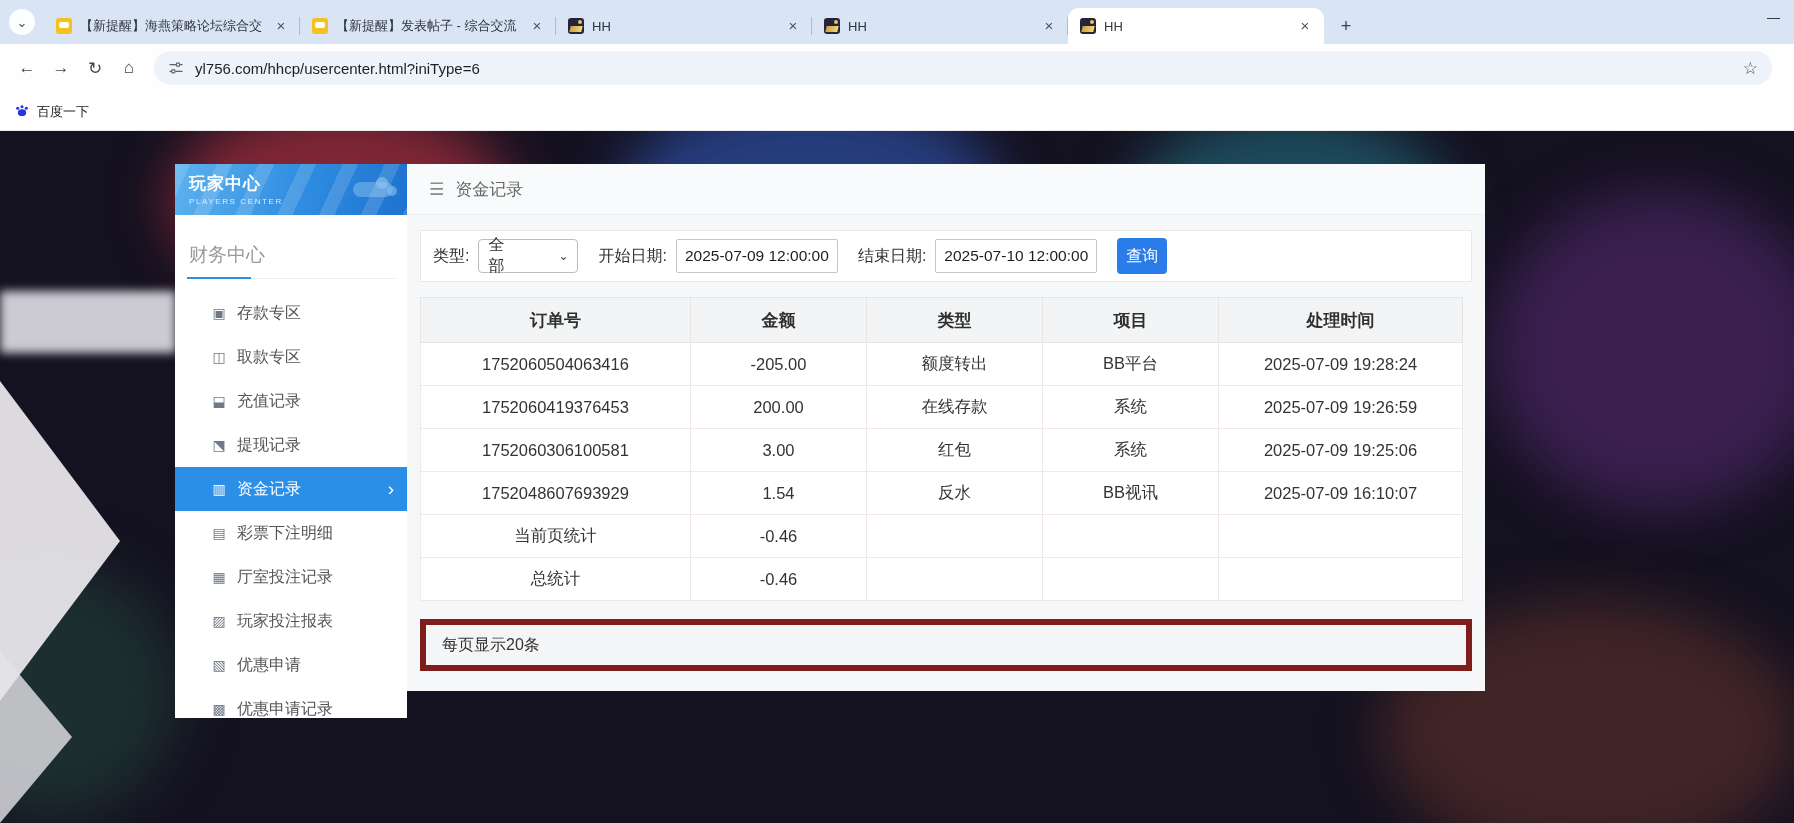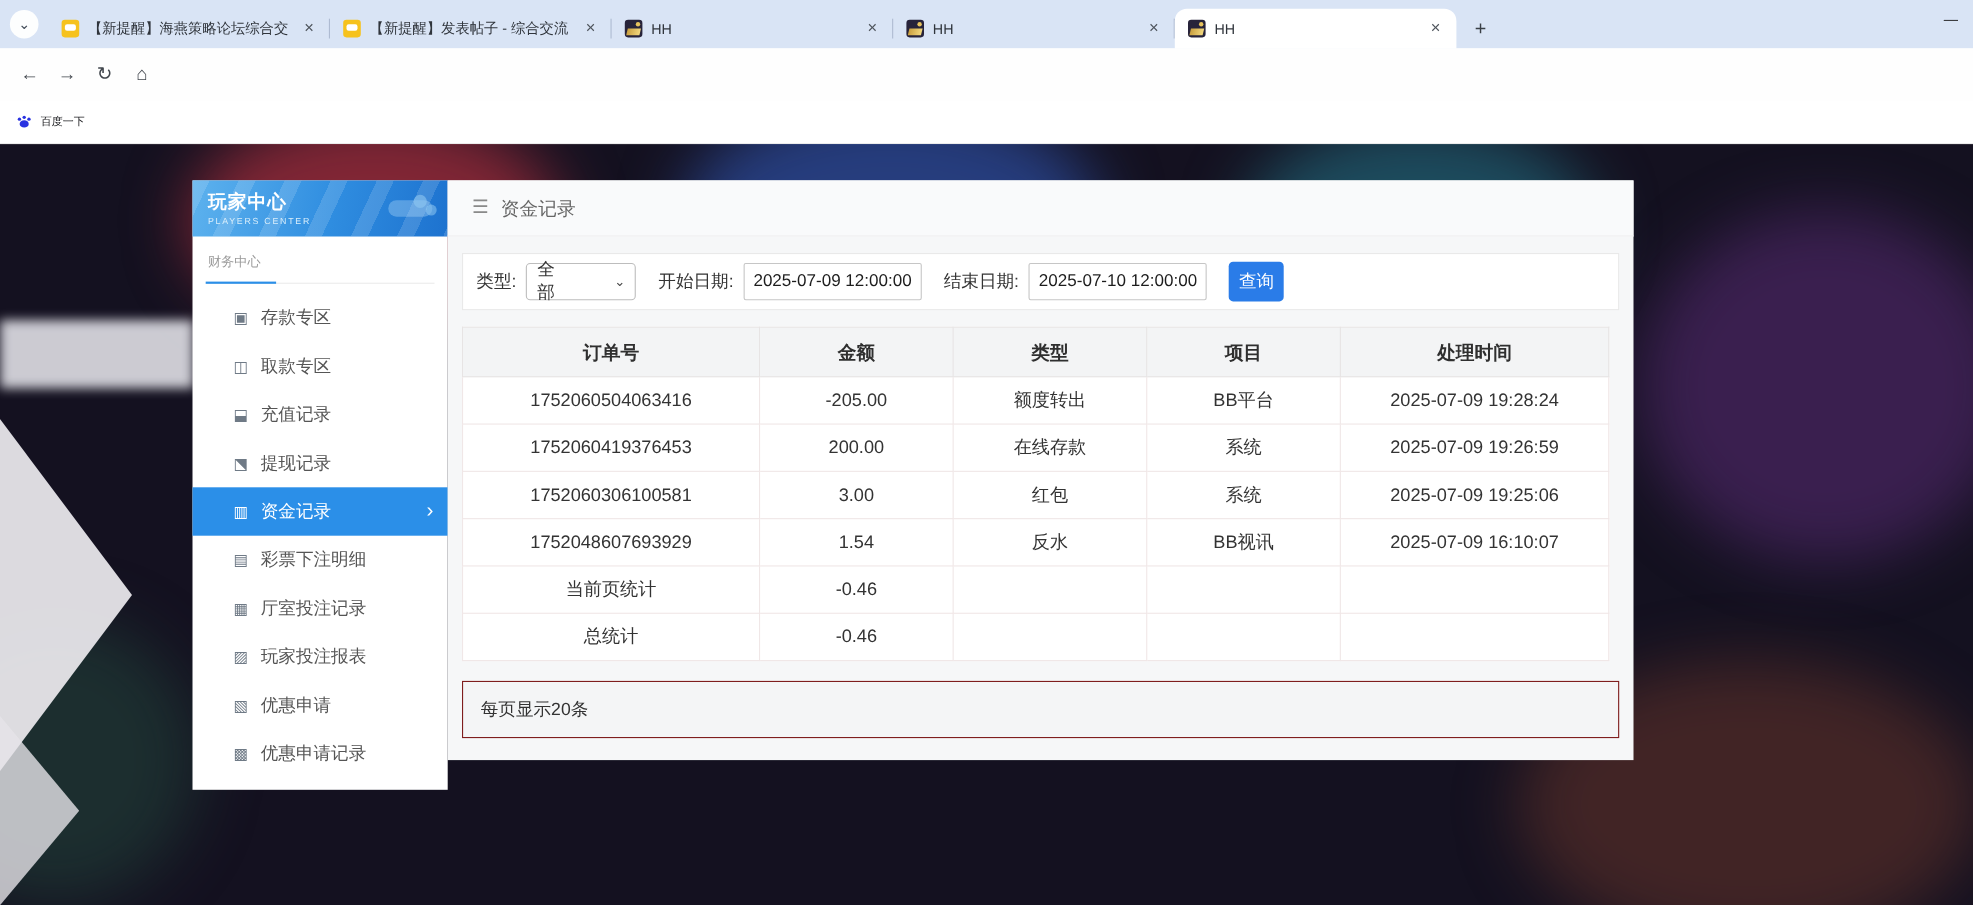--- a/index.html
+++ b/index.html
@@ -37,21 +37,21 @@
   .nav-btn { width:34px; height:34px; border-radius:50%; display:flex; align-items:center; justify-content:center;
     font-size:17px; color:#41464d; flex:none; }
   .omnibox { flex:1; height:34px; background:#eef2f9; border-radius:17px; display:flex; align-items:center;
     padding:0 14px; margin:0 12px 0 8px; }
   .tune-icon { display:flex; align-items:center; flex:none; }
   .url-text { font-size:15px; color:#1d2125; margin-left:11px; white-space:nowrap; }
   .star-icon { margin-left:auto; font-size:17px; color:#4c5158; }
 
   .bookmarks { position:absolute; top:92px; left:0; width:1794px; height:39px; background:#fff;
     border-bottom:1px solid #ececec; display:flex; align-items:center; padding:0 14px; }
-  .bookmark { display:flex; align-items:center; gap:7px; font-size:10px; color:#202124; }
+  .bookmark { display:flex; align-items:flex-end; gap:7px; font-size:13px; color:#202124; }
 
   
   .page { position:absolute; top:131px; left:0; width:1794px; height:692px; background:#141120; overflow:hidden; }
   .blob { position:absolute; border-radius:50%; filter:blur(28px); }
   .blob.red    { left:170px;  top:-30px;  width:340px; height:200px; background:rgba(165,45,60,.75); }
   .blob.blue   { left:620px;  top:-40px;  width:380px; height:210px; background:rgba(45,80,165,.7); }
   .blob.teal   { left:1130px; top:-20px;  width:320px; height:190px; background:rgba(35,115,135,.6); }
   .blob.purple { left:1490px; top:60px;   width:340px; height:320px; background:rgba(95,45,125,.5); }
   .blob.warm   { left:1380px; top:470px;  width:420px; height:260px; background:rgba(120,60,45,.45); }
   .blob.green  { left:-80px;  top:430px;  width:260px; height:260px; background:rgba(40,90,70,.4); }
@@ -63,21 +63,21 @@
 
   
   .sidebar { position:absolute; left:175px; top:33px; width:232px; height:554px; background:#fff; }
   .sb-header { height:51px; position:relative; overflow:hidden; padding:8px 0 0 14px;
     background:linear-gradient(100deg,#5db2ee 0%,#2f8de0 55%,#1d72cf 100%); }
   .sb-header::before { content:""; position:absolute; inset:0;
     background:repeating-linear-gradient(115deg,rgba(255,255,255,.14) 0 14px,rgba(255,255,255,0) 14px 38px); }
   .sb-title { position:relative; color:#fff; font-size:17px; font-weight:bold; letter-spacing:1px;font-family:Liberation Serif, serif; }
   .sb-subtitle { position:relative; color:#d9eefb; font-size:8px; letter-spacing:1.6px; margin-top:2px; }
   .sb-art { position:absolute; right:8px; top:8px; opacity:.75; }
-  .sb-section { margin:0 12px; padding:15px 2px 10px; font-size:12px; color:#9a9a9a;
+  .sb-section { margin:12px 12px; padding:15px 2px 10px; font-size:19px; color:#9a9a9a;
     border-bottom:1px solid #ebebeb; position:relative; }
   .sb-section::after { content:""; position:absolute; left:0; bottom:-1px; width:64px; height:2px; background:#2b8fe8; }
   .menu { margin-top:9px; }
   .menu-item { height:44px; display:flex; align-items:center; padding:0 12px 0 33px; font-size:16px;
     color:#555; cursor:pointer; position:relative; }
   .mi-icon { width:22px; margin-right:7px; font-size:14px; color:#6f7a86; text-align:center; flex:none; }
   .menu-item.active { background:#2b8fe8; color:#fff; }
   .menu-item.active .mi-icon { color:#fff; }
   .mi-chev { position:absolute; right:13px; top:50%; transform:translateY(-50%); font-size:19px; color:#fff; display:none; }
   .menu-item.active .mi-chev { display:block; }
@@ -98,21 +98,21 @@
     padding:0 8px; font-size:15.5px; color:#1d1d1d; margin-right:20px; font-family:inherit; }
   .query-btn { width:50px; height:36px; background:#2a7ce8; color:#fff; border:0; border-radius:4px;
     font-size:16px; cursor:pointer; font-family:inherit; }
 
   .data-table { width:1042px; margin:15px 13px 0; border-collapse:collapse; background:#fff; table-layout:fixed; }
   .data-table th { height:45px; background:#f3f4f5; font-size:17px; font-weight:bold; color:#2f2f2f;
     border:1px solid #e7e4e4; text-align:center; }
   .data-table td { height:43px; font-size:16.5px; color:#333; border:1px solid #f0e7e7; text-align:center;
     background:#fff;margin-top:32px; }
 
-  .pager { margin:18px 13px 0; height:52px; background:#f4f5f6; border:1px solid #7f1d1d;
+  .pager { margin:18px 13px 0; height:52px; background:#f4f5f6; border:6px solid #7f1d1d;
     display:flex; align-items:center; padding:0 16px; font-size:16px; color:#333; }
   .pager-right { margin-left:auto; display:flex; align-items:center; gap:13px; }
   .pg-link { color:#2e6cd6; cursor:pointer; }
   .pg-current { min-width:22px; height:23px; background:#4c7be0; border:1px solid #3a63c8; color:#fff;
     display:flex; align-items:center; justify-content:center; font-size:15px; padding:0 4px; }
   .page-input { width:36px; height:25px; border:1px solid #6a93e0; background:#fff; font-size:14px;
     text-align:center; font-family:inherit; }
 </style>
 </head>
 <body>
@@ -152,20 +152,31 @@
       <div class="new-tab">+</div>
     </div>
     <div class="win-min">—</div>
   </div>
 
   <div class="toolbar">
     <div class="nav-btn">←</div>
     <div class="nav-btn">→</div>
     <div class="nav-btn">↻</div>
     <div class="nav-btn">⌂</div>
+    <div class="omnibox">
+      <span class="tune-icon">
+        <svg width="16" height="16" viewBox="0 0 24 24" fill="none">
+          <path d="M3 7h9M19 7h2M3 17h2M12 17h9" stroke="#5f6368" stroke-width="2" stroke-linecap="round"></path>
+          <circle cx="15" cy="7" r="2.6" fill="#fff" stroke="#5f6368" stroke-width="2"></circle>
+          <circle cx="8" cy="17" r="2.6" fill="#fff" stroke="#5f6368" stroke-width="2"></circle>
+        </svg>
+      </span>
+      <span class="url-text">yl756.com/hhcp/usercenter.html?iniType=6</span>
+      <span class="star-icon">☆</span>
+    </div>
   </div>
 
   <div class="bookmarks">
     <div class="bookmark">
       <span>
         <svg width="16" height="16" viewBox="0 0 24 24">
           <ellipse cx="12" cy="16" rx="6.2" ry="5" fill="#2932e1"></ellipse>
           <circle cx="5.5" cy="9.5" r="2.3" fill="#2932e1"></circle>
           <circle cx="12" cy="7" r="2.3" fill="#2932e1"></circle>
           <circle cx="18.5" cy="9.5" r="2.3" fill="#2932e1"></circle>

